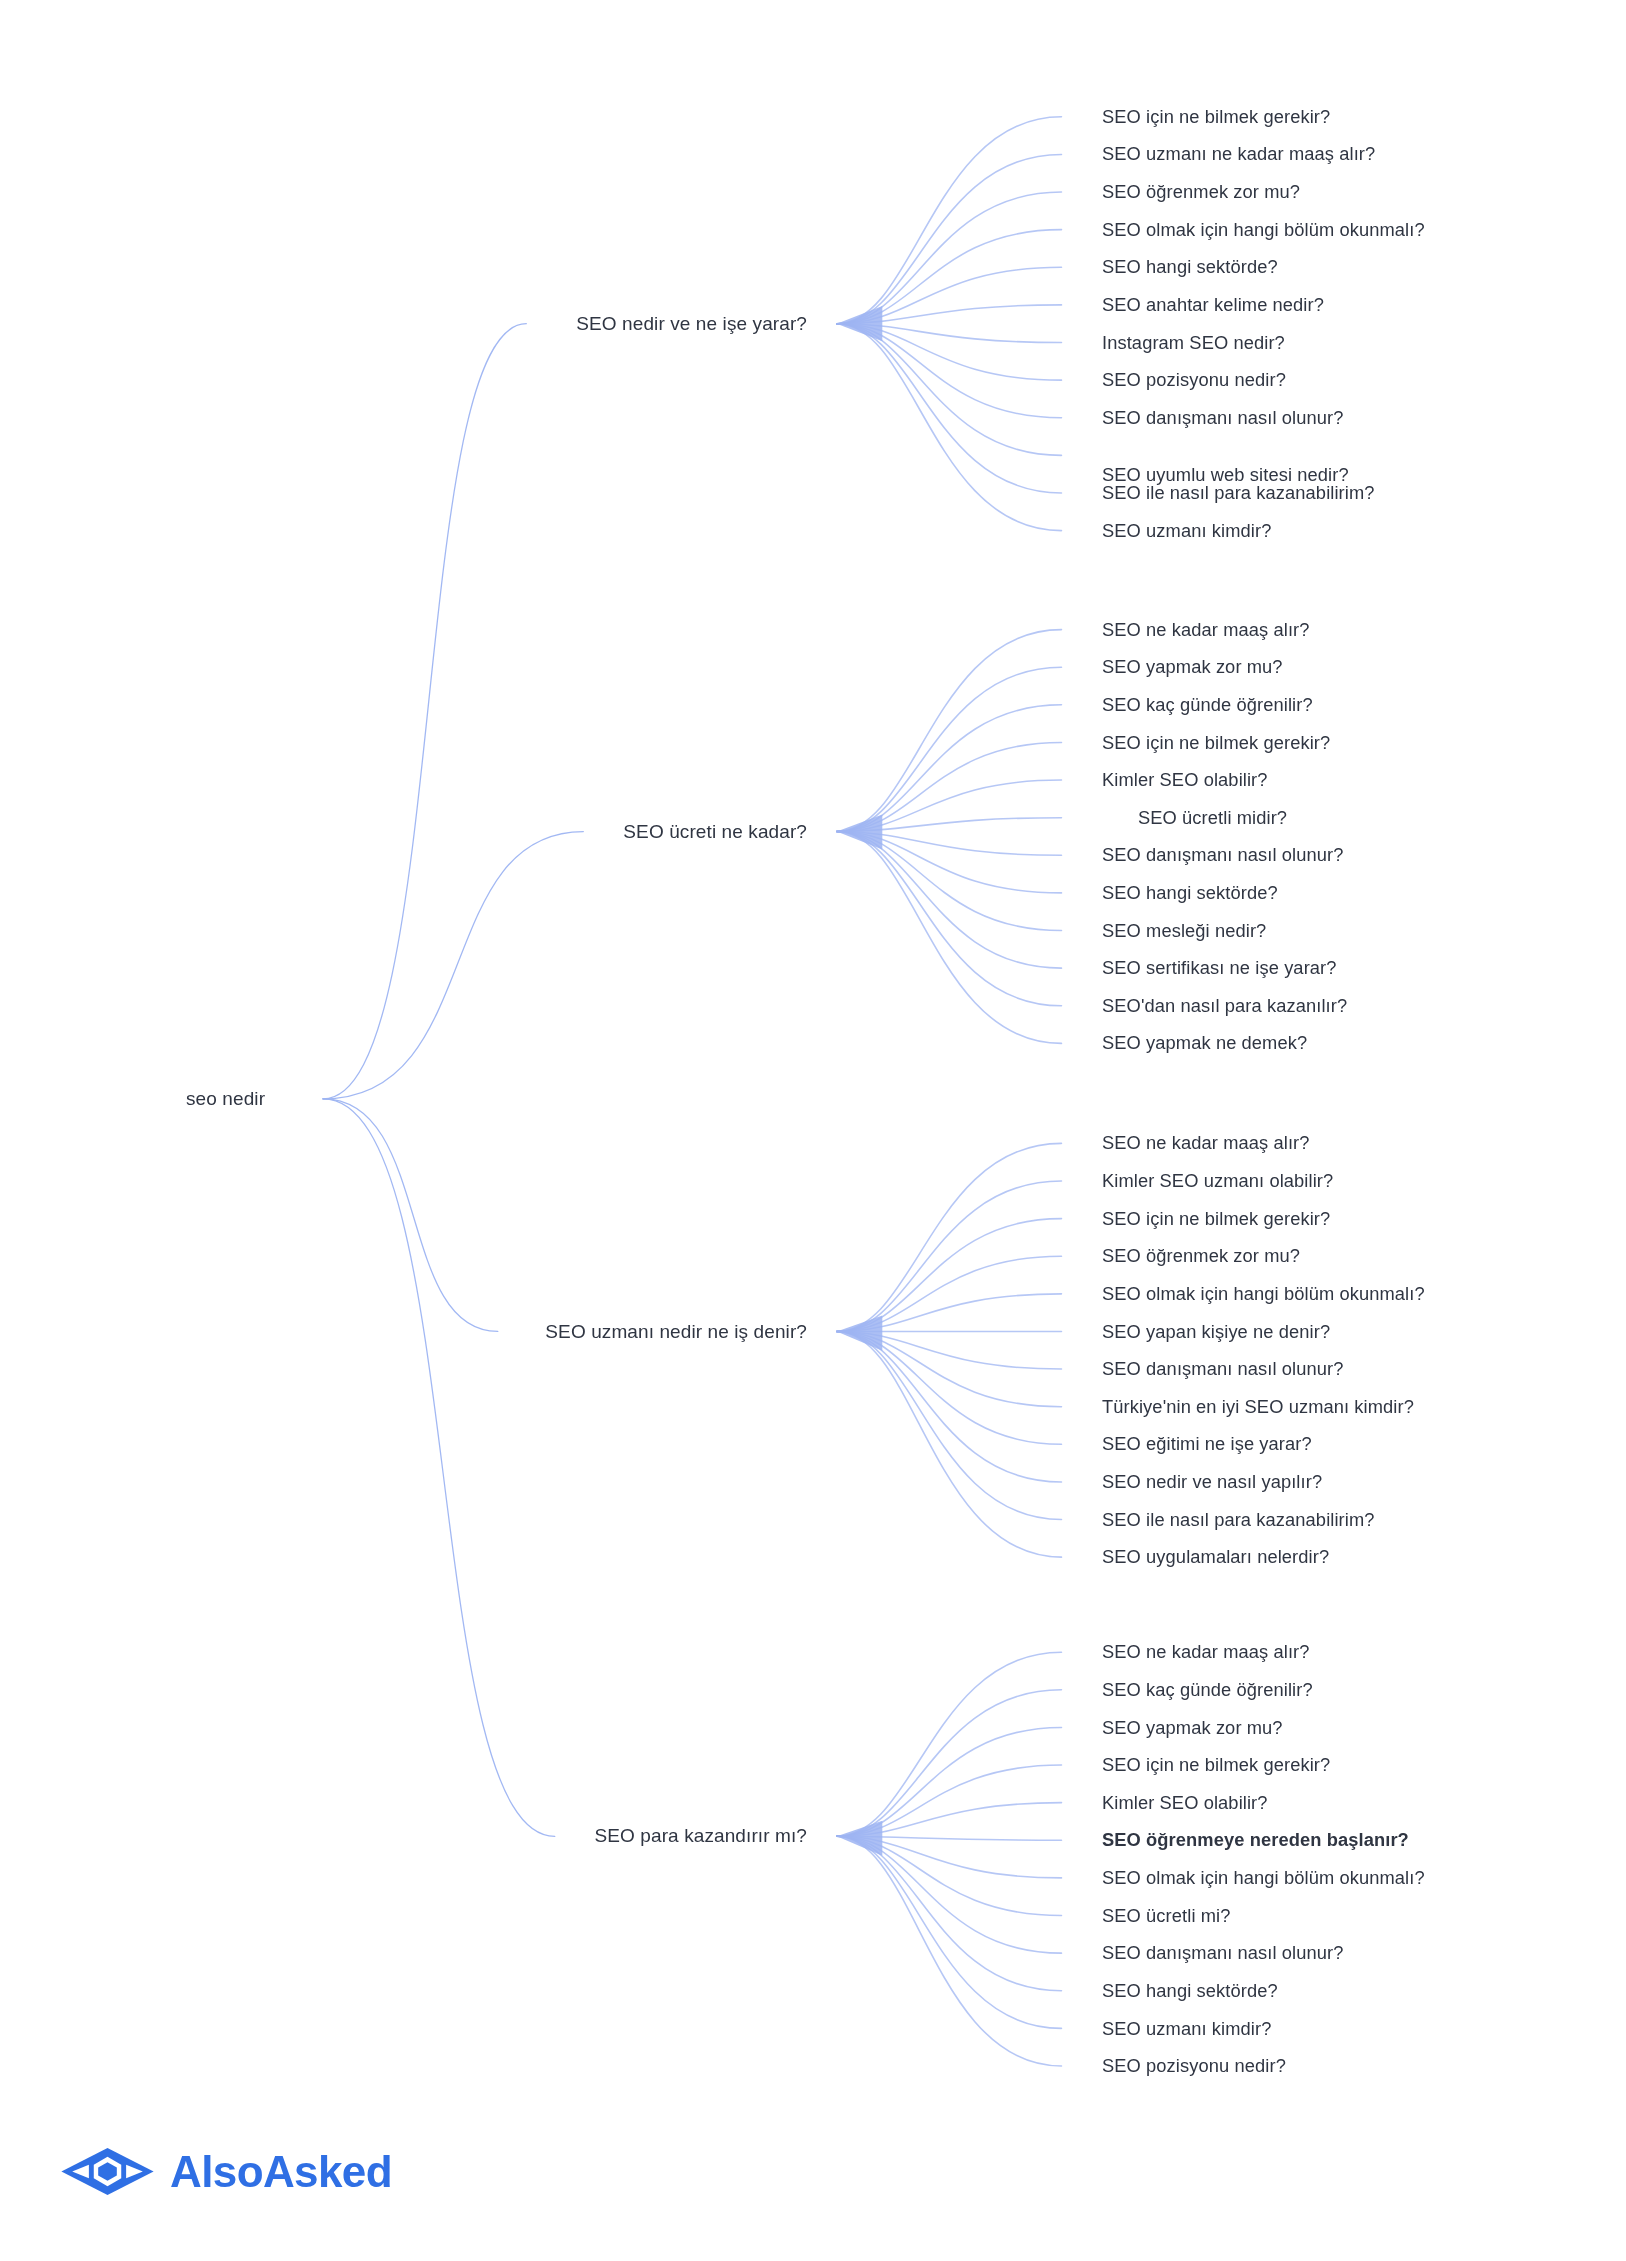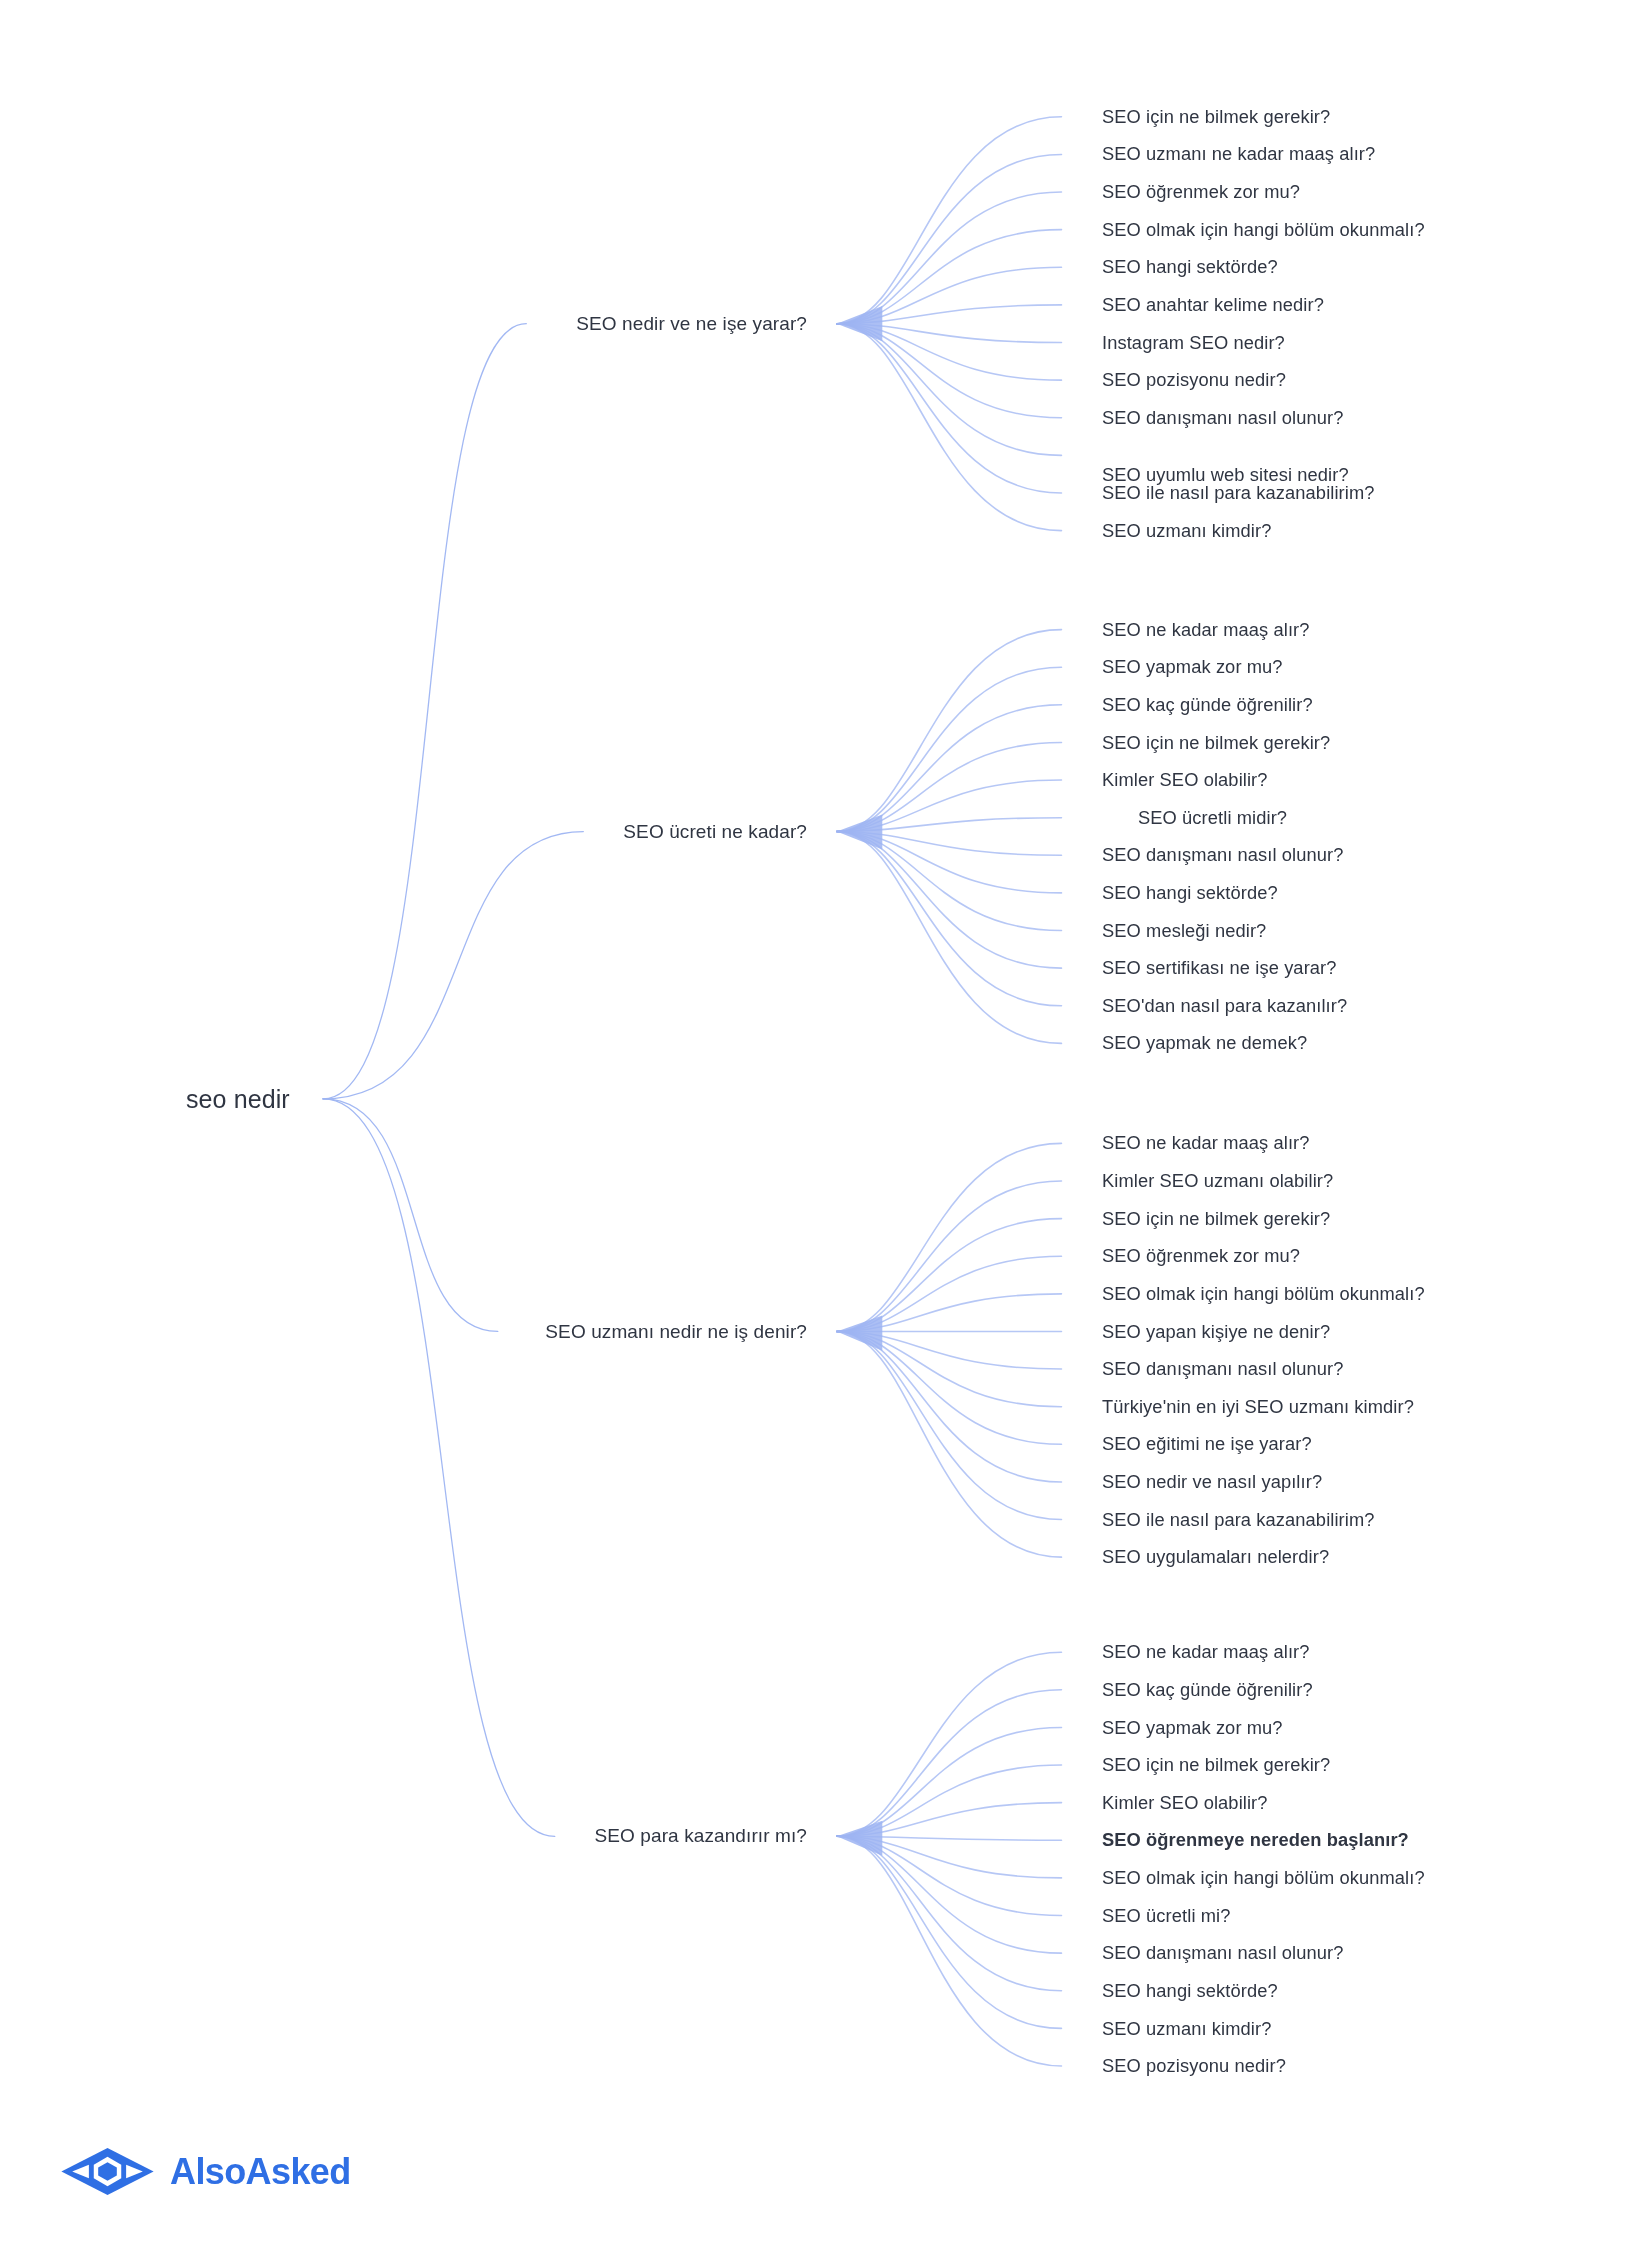--- a/index.html
+++ b/index.html
@@ -16,21 +16,21 @@
   }
   .node-label{
     position:absolute;
     font-size:19px;
     line-height:22px;
     color:#2f3542;
     white-space:nowrap;
     letter-spacing:0.1px;
   }
   .node-root{
-    font-size:25px;
+    font-size:19px;
     transform:translateY(-50%);
   }
   .node-branch{
     font-size:19px;
     transform:translateY(-50%);
     text-align:right;
   }
   .node-leaf{
     font-size:18.3px;
     transform:translateY(-50%);
@@ -38,21 +38,21 @@
   #logo{
     position:absolute;
     left:59px;
     top:2146px;
     display:flex;
     align-items:center;
     gap:14px;
   }
   #logo .logo-mark{display:block;}
   #logo .logo-word{
-    font-size:36px;
+    font-size:44px;
     font-weight:700;
     color:#2f6fe4;
     letter-spacing:-0.6px;
     font-family:"Liberation Sans","DejaVu Sans",sans-serif;
   }
 </style>
 </head>
 <body>
 
 <svg id="tree-canvas" viewBox="0 0 1643 2284" xmlns="http://www.w3.org/2000/svg" aria-hidden="true">

